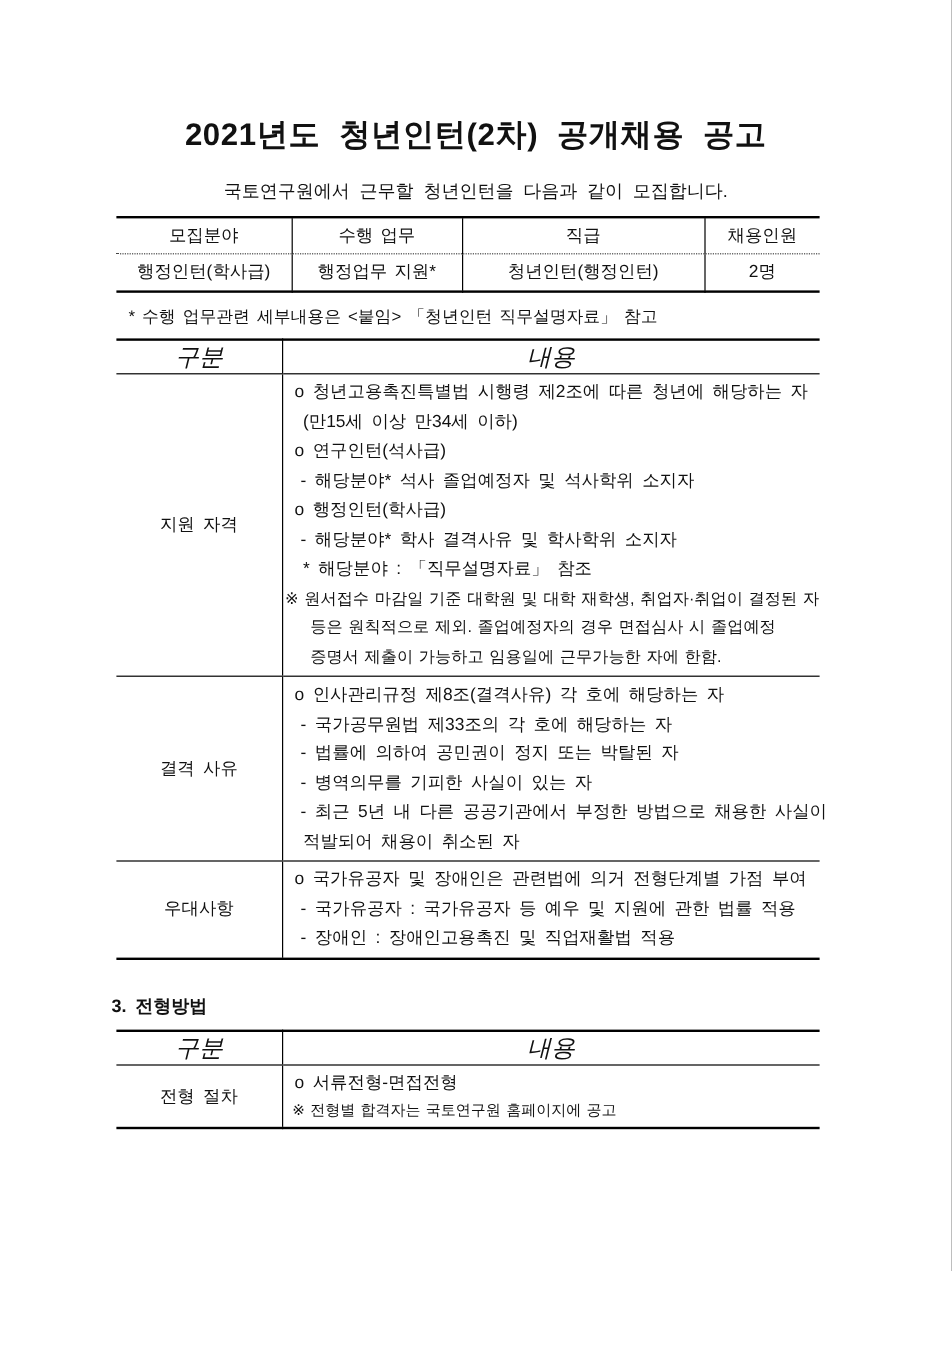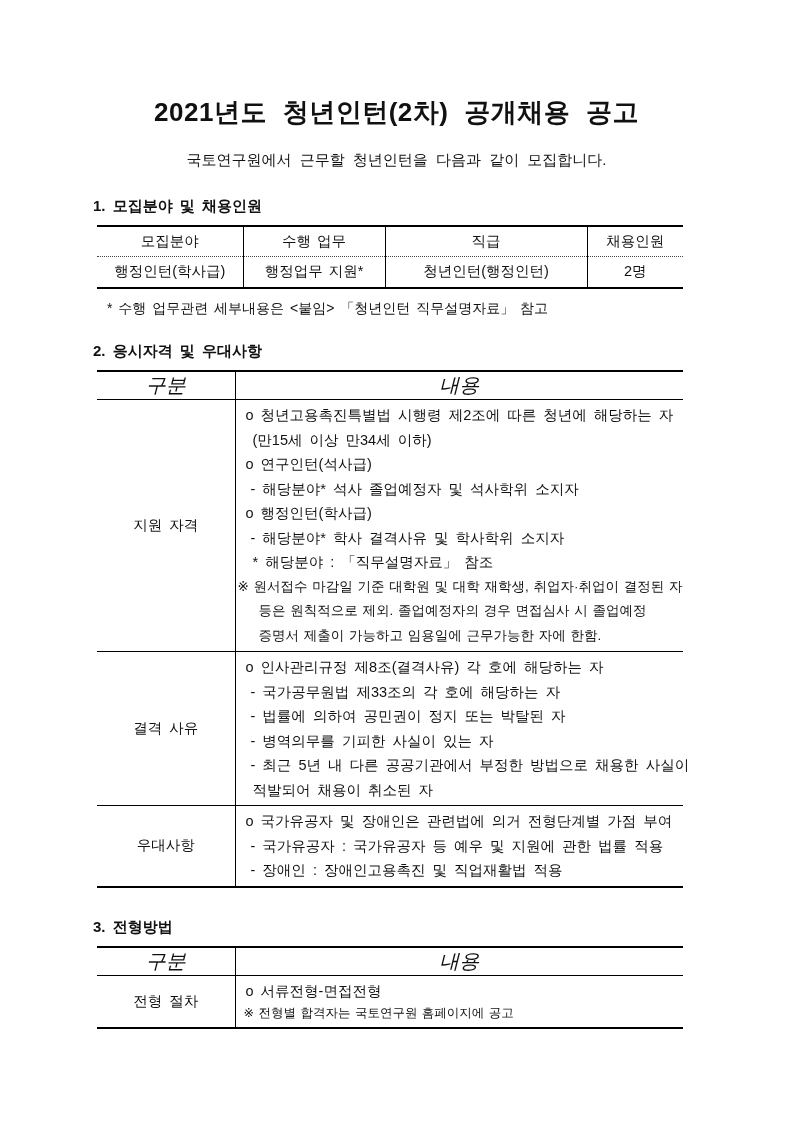--- a/index.html
+++ b/index.html
@@ -73,21 +73,20 @@
 </head>
 <body>
 
 <div class="page">
 
   <h1 class="title">2021년도 청년인턴(2차) 공개채용 공고</h1>
   <p class="subtitle">국토연구원에서 근무할 청년인턴을 다음과 같이 모집합니다.</p>
 
   <div class="inner">
 
-    <h2 class="sec-heading sh1">1. 모집분야 및 채용인원</h2>
     <table class="t1">
       <colgroup>
           <col class="c-w1">
           <col class="c-w2">
           <col class="c-w3">
           <col class="c-w4">
         </colgroup>
       <thead>
         <tr>
           <th>모집분야</th>
@@ -100,21 +99,20 @@
         <tr>
           <td>행정인턴(학사급)</td>
           <td>행정업무 지원*</td>
           <td>청년인턴(행정인턴)</td>
           <td>2명</td>
         </tr>
       </tbody>
     </table>
     <p class="footnote">* 수행 업무관련 세부내용은 &lt;붙임&gt; 「청년인턴 직무설명자료」 참고</p>
 
-    <h2 class="sec-heading sh2">2. 응시자격 및 우대사항</h2>
     <table class="t2">
       <colgroup>
           <col class="c-label">
           <col class="c-content">
         </colgroup>
       <thead>
         <tr>
           <th>구분</th>
           <th>내용</th>
         </tr>

